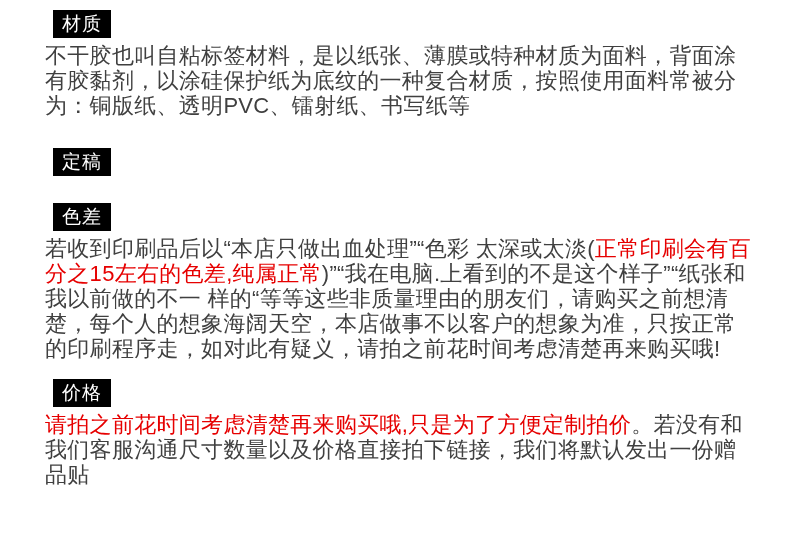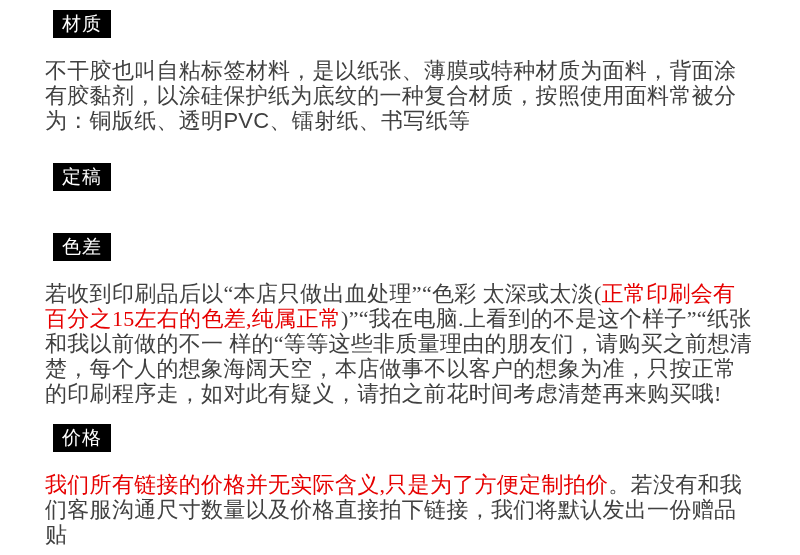--- a/index.html
+++ b/index.html
@@ -9,30 +9,30 @@
     font-family: "Liberation Sans", "DejaVu Sans", sans-serif;
   }
   main {
     width: 800px;
     min-height: 555px;
     padding: 10px 44px 6px 45px;
   }
   section.notice-section { display: block; }
   section.notice-section.gap-lg { margin-bottom: 30px; }
   section.notice-section.gap-md { margin-bottom: 22px; }
-  section.notice-section.gap-sm { margin-bottom: 18px; font-family: Liberation Serif, serif; }
+  section.notice-section.gap-sm { margin-bottom: 18px; }
   .badge {
     display: inline-block;
     background: var(--badge-bg, #000000);
     color: var(--badge-fg, #ffffff);
     font-size: 19px;
     line-height: 24px;
     padding: 2px 9px 2px 9px;
     margin-left: 8px;
-    margin-bottom: 20px;
+    margin-bottom: 5px;
     letter-spacing: 1px;
   }
   .para {
     font-size: 22px;
     line-height: 25px;
     letter-spacing: 0.3px;
     color: var(--text-color, #404040);
     text-align: left;
     word-break: break-all;
   }
@@ -52,15 +52,15 @@
     <span class="badge">定稿</span>
   </section>
 
   <section class="notice-section gap-sm">
     <span class="badge">色差</span>
     <p class="para"><span class="seg-default">若收到印刷品后以“本店只做出血处理”“色彩 太深或太淡(</span><span class="seg-red">正常印刷会有百分之15左右的色差,纯属正常</span><span class="seg-default">)”“我在电脑.上看到的不是这个样子”“纸张和我以前做的不一 样的“等等这些非质量理由的朋友们，请购买之前想清楚，每个人的想象海阔天空，本店做事不以客户的想象为准，只按正常的印刷程序走，如对此有疑义，请拍之前花时间考虑清楚再来购买哦!</span></p>
   </section>
 
   <section class="notice-section gap-sm">
     <span class="badge">价格</span>
-    <p class="para"><span class="seg-red">我们所有链接的价格并无实际含义,只是为了方便定制拍价</span><span class="seg-default">。若没有和我们客服沟通尺寸数量以及价格直接拍下链接，我们将默认发出一份赠品贴</span></p>
+    <p class="para"><span class="seg-red">请拍之前花时间考虑清楚再来购买哦,只是为了方便定制拍价</span><span class="seg-default">。若没有和我们客服沟通尺寸数量以及价格直接拍下链接，我们将默认发出一份赠品贴</span></p>
   </section>
 </main>
 
 </body></html>

